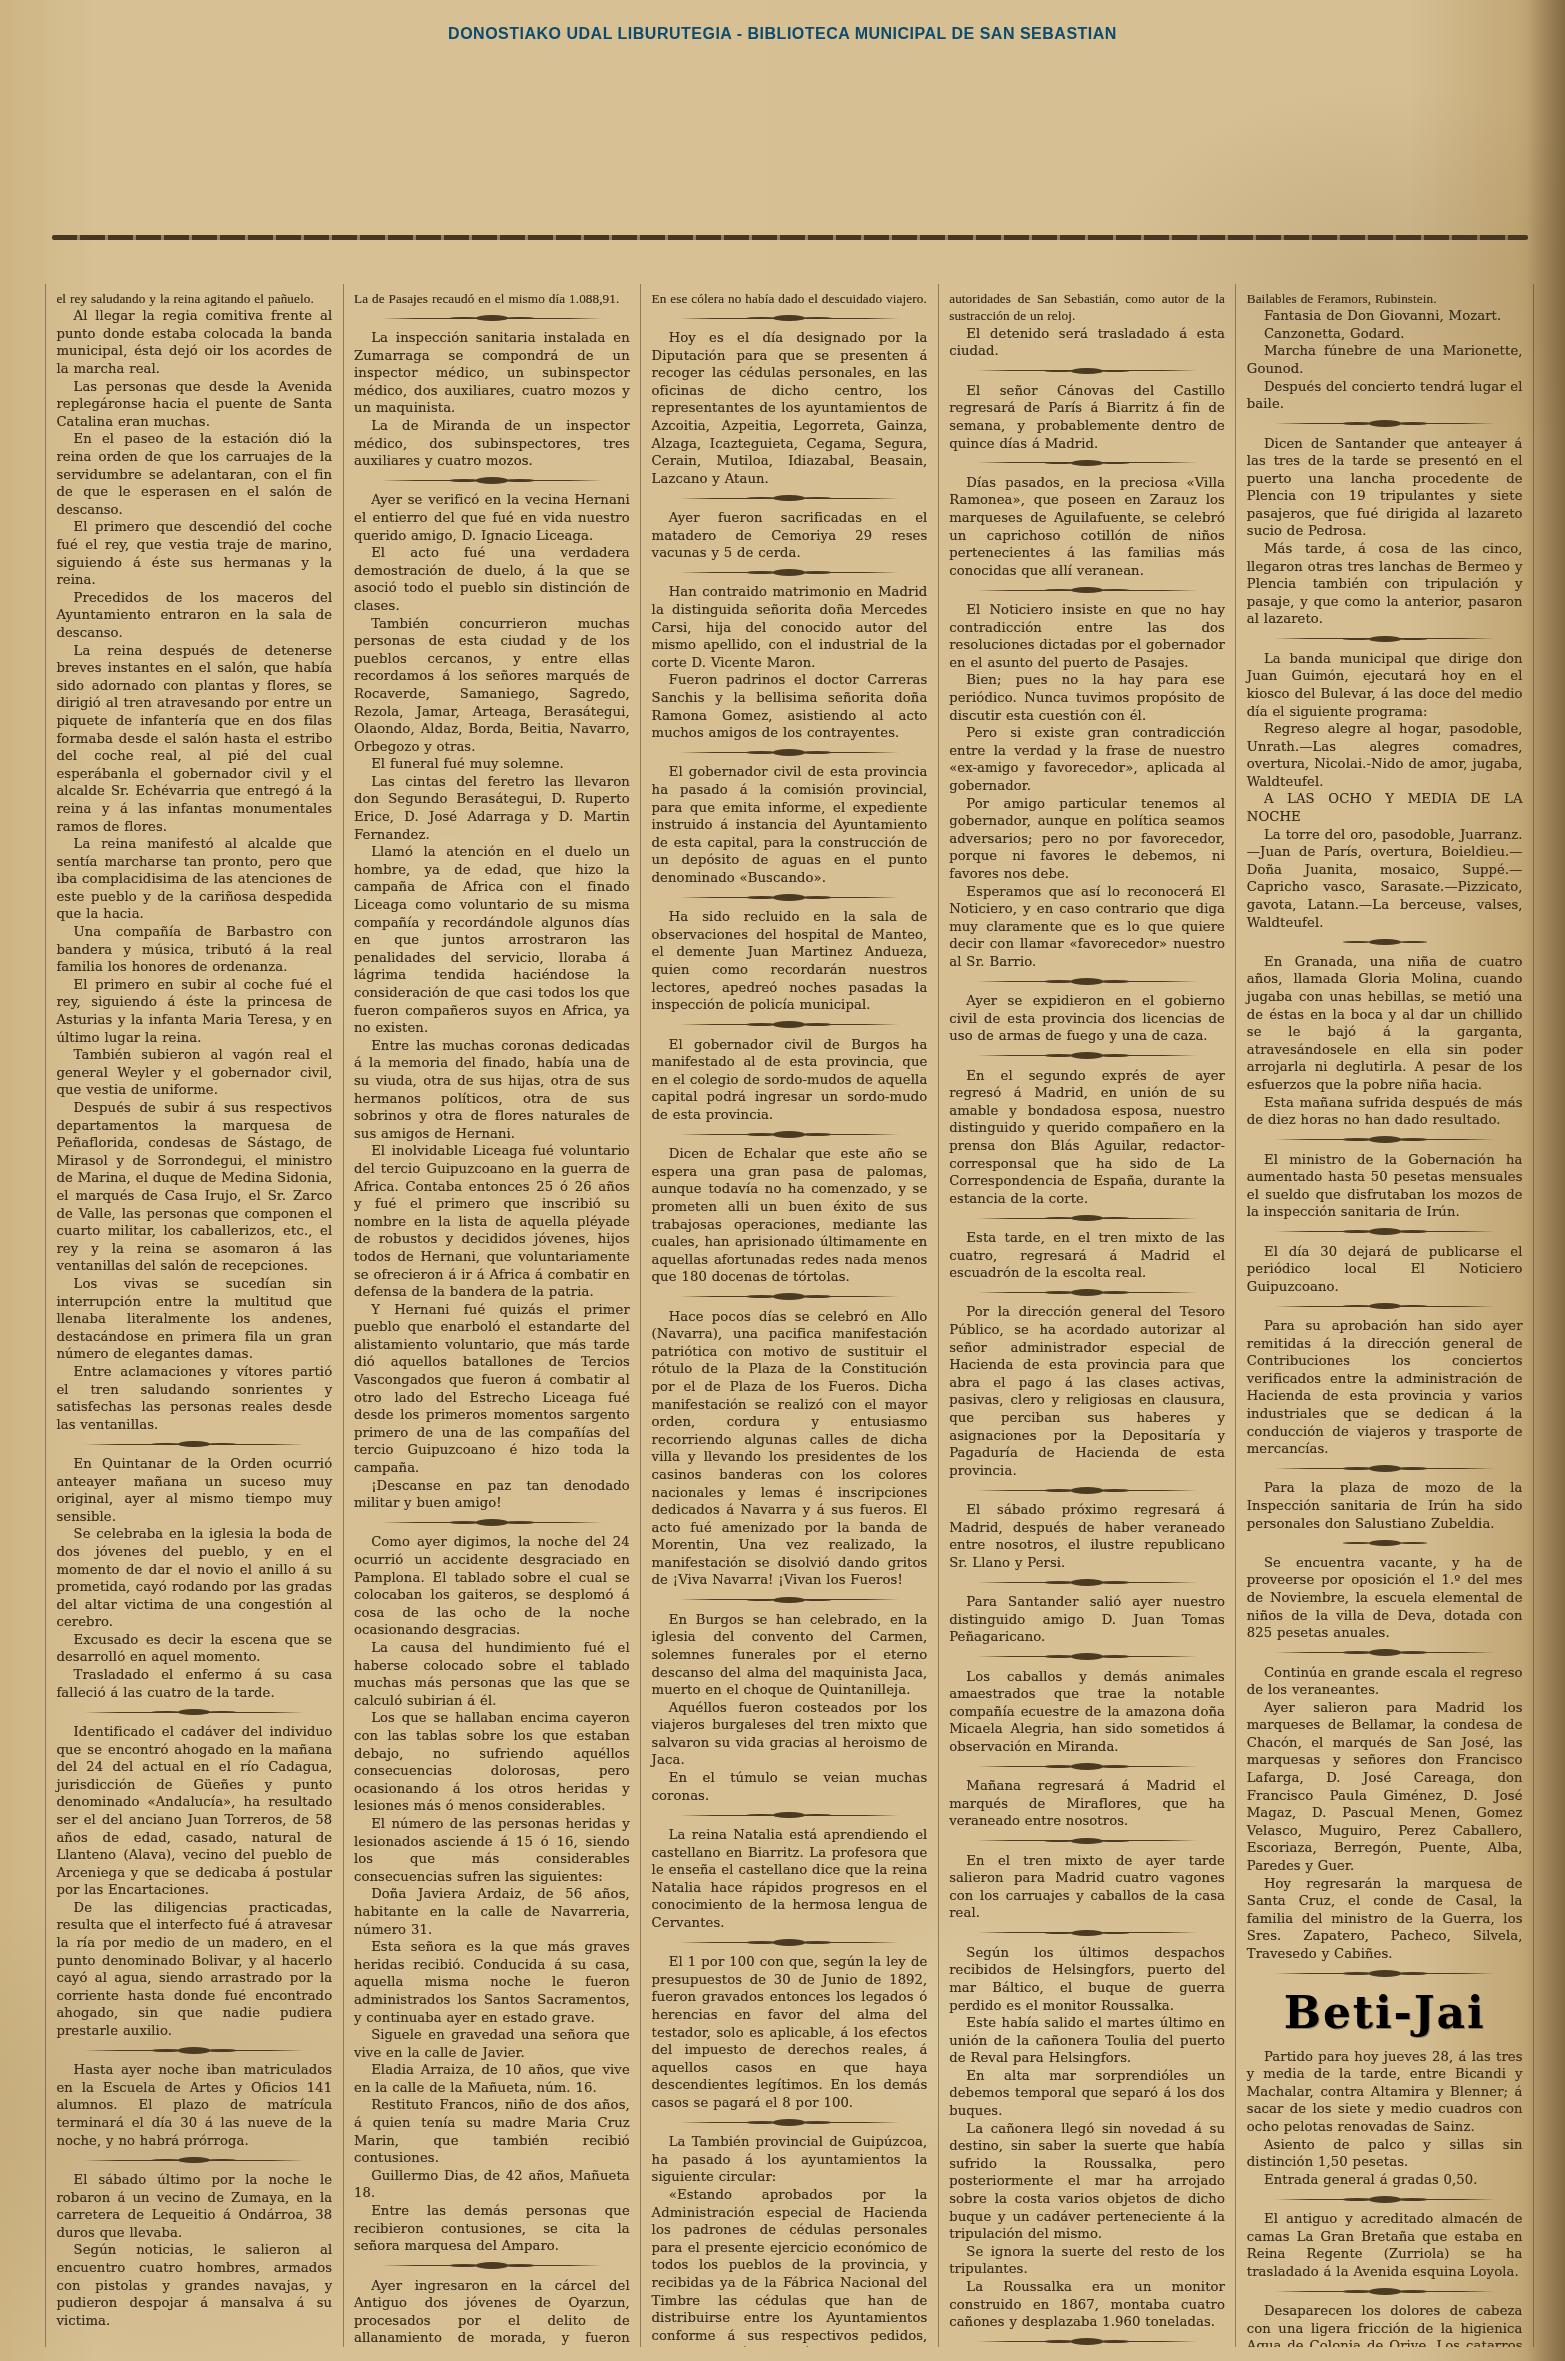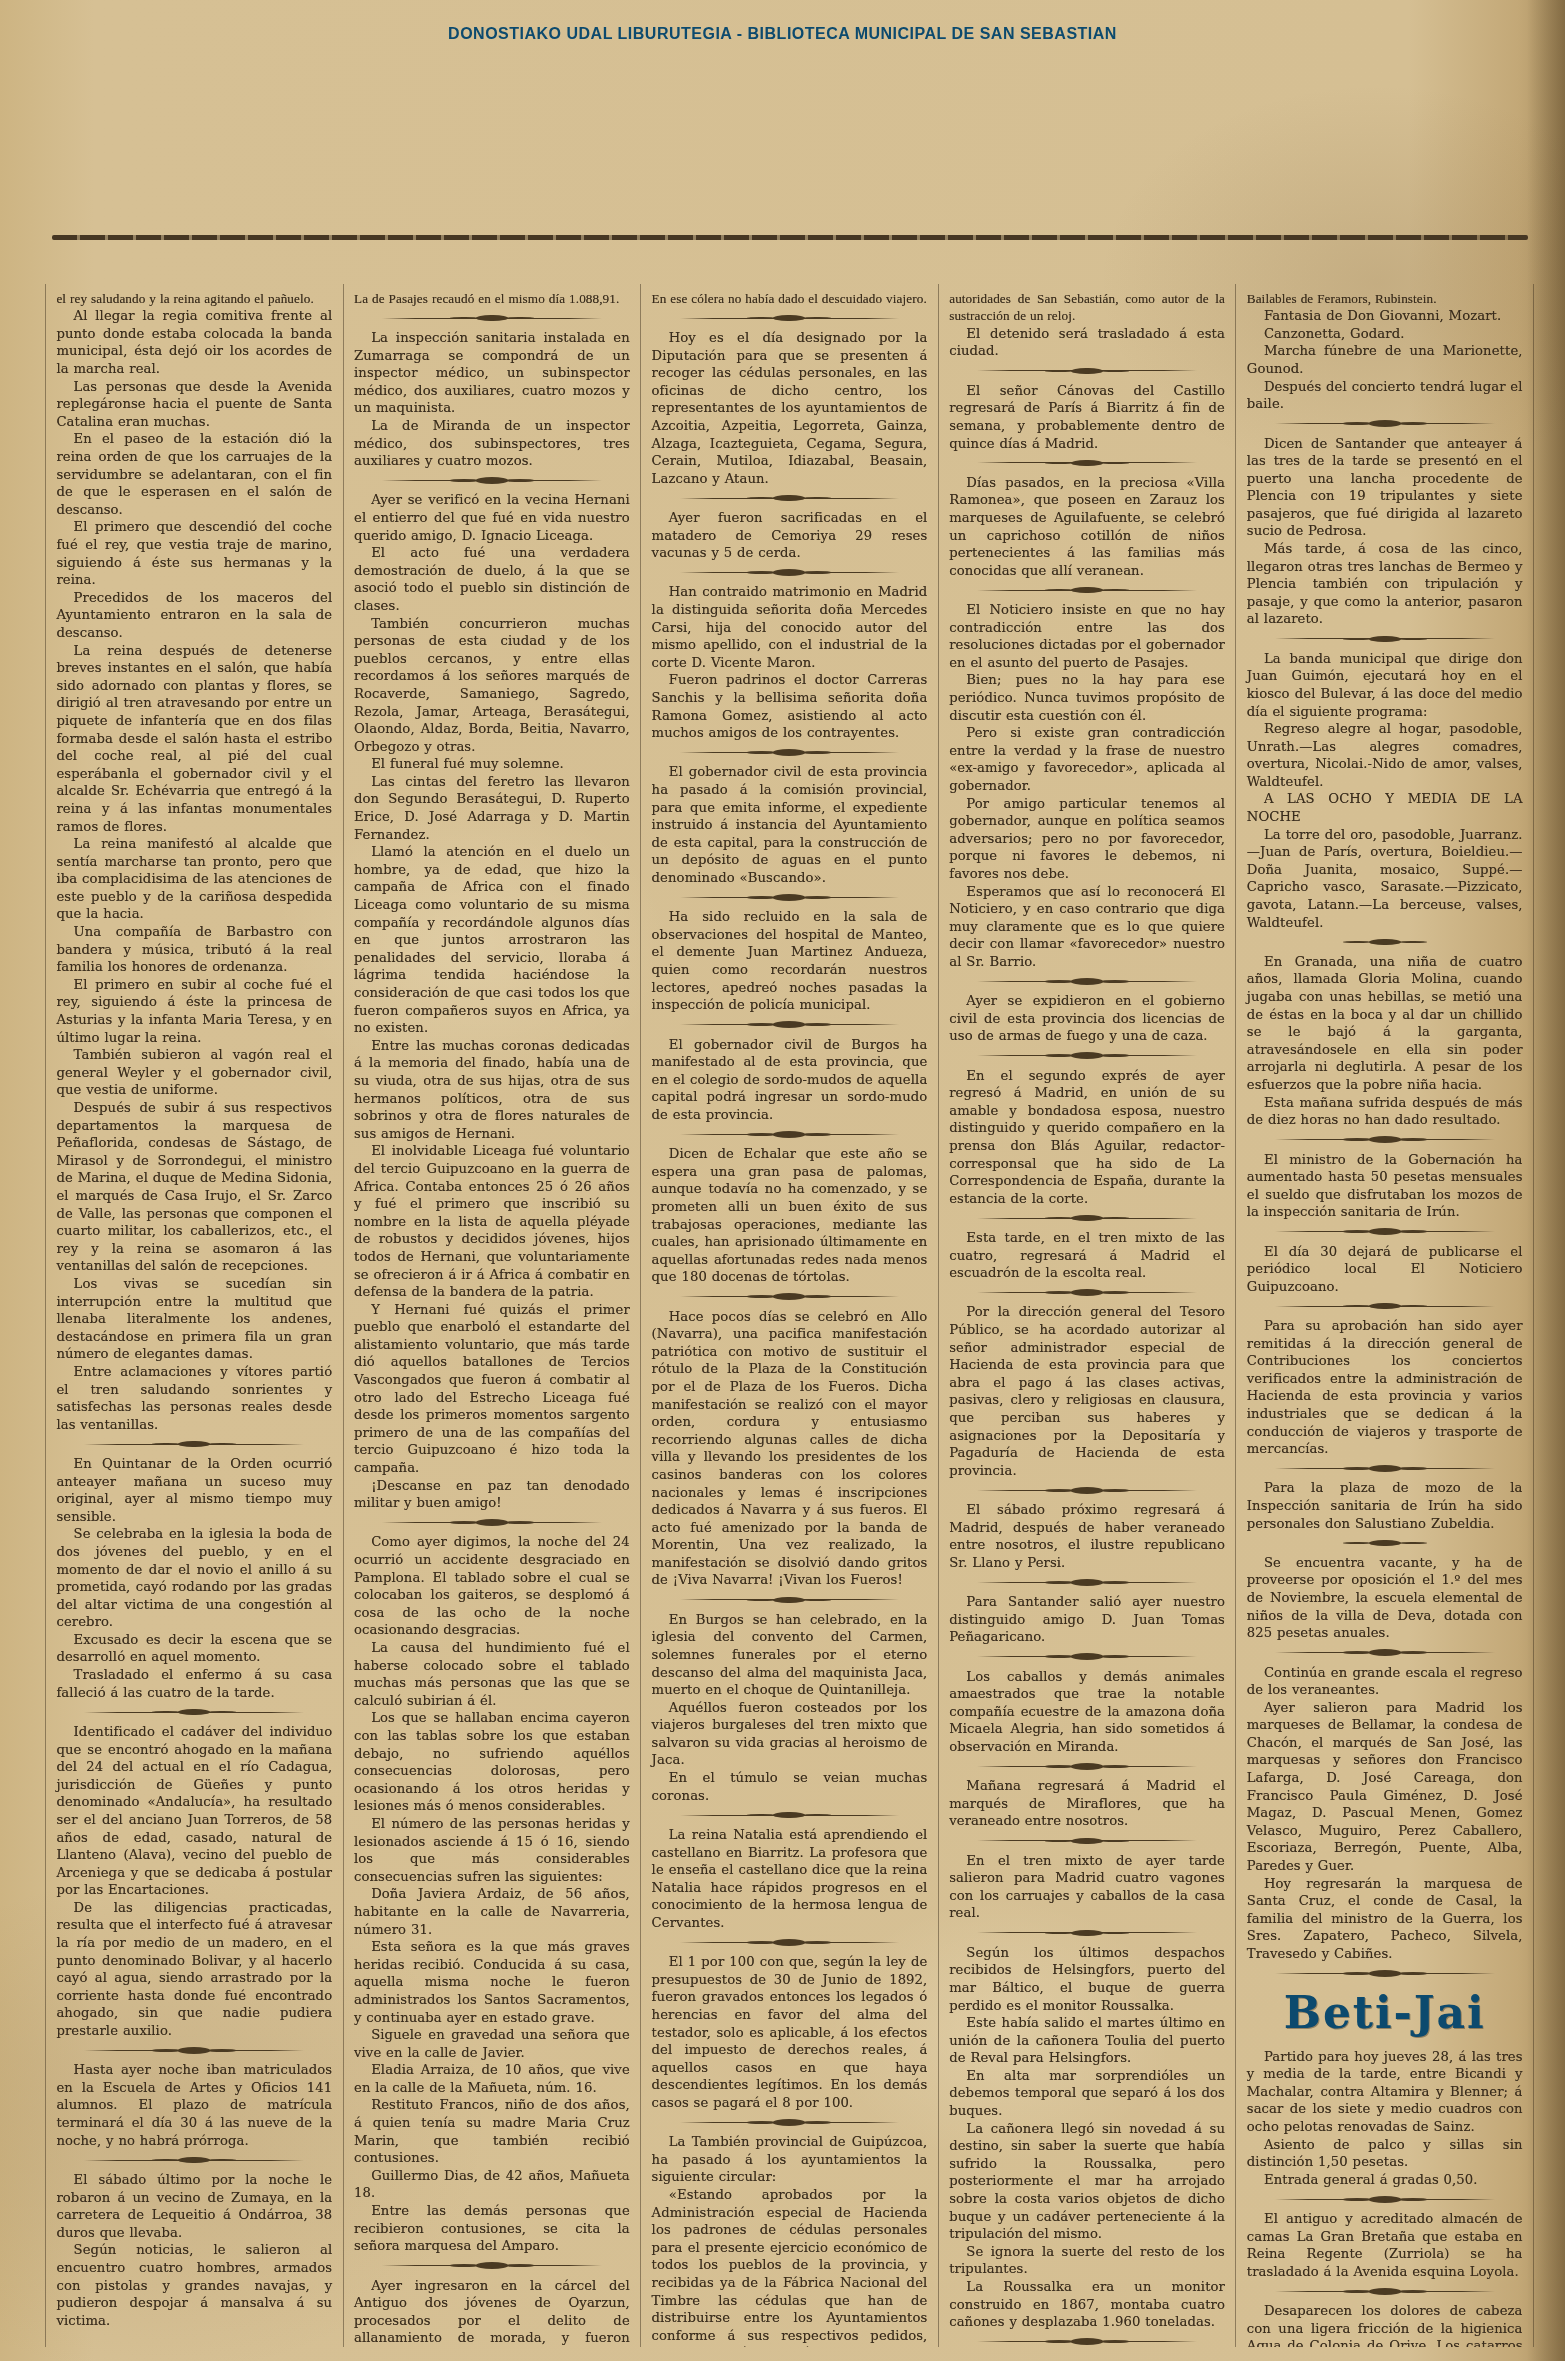--- a/index.html
+++ b/index.html
@@ -50,21 +50,21 @@
     content:"";position:absolute;left:0;right:0;top:5.7px;height:0.9px;
     background:linear-gradient(90deg,rgba(60,45,25,0),#4a3a22 15%,#4a3a22 85%,rgba(60,45,25,0));
   }
   .divider::after{
     content:"";position:absolute;left:50%;top:2.8px;width:32px;height:6.6px;margin-left:-16px;
     background:#4a3a22;border-radius:50%;
     box-shadow:-28px 0 0 -1.9px #4a3a22,28px 0 0 -1.9px #4a3a22;
   }
   .h-beti{
     margin:7.6px 0 9.5px;text-align:center;font-family:"DejaVu Serif",serif;
-    font-size:44px;font-weight:bold;letter-spacing:1.9px;color:#0c4a6e;
+    font-size:44px;font-weight:bold;letter-spacing:1.9px;color:#000000;
     text-shadow:0.9px 0.9px 0 rgba(51,40,26,.4);
   }
   .cline{
     margin:1.9px 0;text-align:center;font-size:12.8px;letter-spacing:1.4px;
     color:#3a2d1d;text-indent:0;
   }
 </style>
 </head>
 <body>
 
@@ -207,21 +207,21 @@
       <p class="noindent">Bailables de Feramors, Rubinstein.</p>
       <p>Fantasia de Don Giovanni, Mozart.</p>
       <p>Canzonetta, Godard.</p>
       <p>Marcha fúnebre de una Marionette, Gounod.</p>
       <p>Después del concierto tendrá lugar el baile.</p>
       <div class="divider"></div>
       <p>Dicen de Santander que anteayer á las tres de la tarde se presentó en el puerto una lancha procedente de Plencia con 19 tripulantes y siete pasajeros, que fué dirigida al lazareto sucio de Pedrosa.</p>
       <p>Más tarde, á cosa de las cinco, llegaron otras tres lanchas de Bermeo y Plencia también con tripulación y pasaje, y que como la anterior, pasaron al lazareto.</p>
       <div class="divider"></div>
       <p>La banda municipal que dirige don Juan Guimón, ejecutará hoy en el kiosco del Bulevar, á las doce del medio día el siguiente programa:</p>
-      <p>Regreso alegre al hogar, pasodoble, Unrath.—Las alegres comadres, overtura, Nicolai.-Nido de amor, valses, Waldteufel.</p>
+      <p>Regreso alegre al hogar, pasodoble, Unrath.—Las alegres comadres, overtura, Nicolai.-Nido de amor, jugaba, Waldteufel.</p>
       <p class="cline">A LAS OCHO Y MEDIA DE LA NOCHE</p>
       <p>La torre del oro, pasodoble, Juarranz.—Juan de París, overtura, Boieldieu.—Doña Juanita, mosaico, Suppé.—Capricho vasco, Sarasate.—Pizzicato, gavota, Latann.—La berceuse, valses, Waldteufel.</p>
       <div class="divider"></div>
       <p>En Granada, una niña de cuatro años, llamada Gloria Molina, cuando jugaba con unas hebillas, se metió una de éstas en la boca y al dar un chillido se le bajó á la garganta, atravesándosele en ella sin poder arrojarla ni deglutirla. A pesar de los esfuerzos que la pobre niña hacia.</p>
       <p>Esta mañana sufrida después de más de diez horas no han dado resultado.</p>
       <div class="divider"></div>
       <p>El ministro de la Gobernación ha aumentado hasta 50 pesetas mensuales el sueldo que disfrutaban los mozos de la inspección sanitaria de Irún.</p>
       <div class="divider"></div>
       <p>El día 30 dejará de publicarse el periódico local El Noticiero Guipuzcoano.</p>
       <div class="divider"></div>

